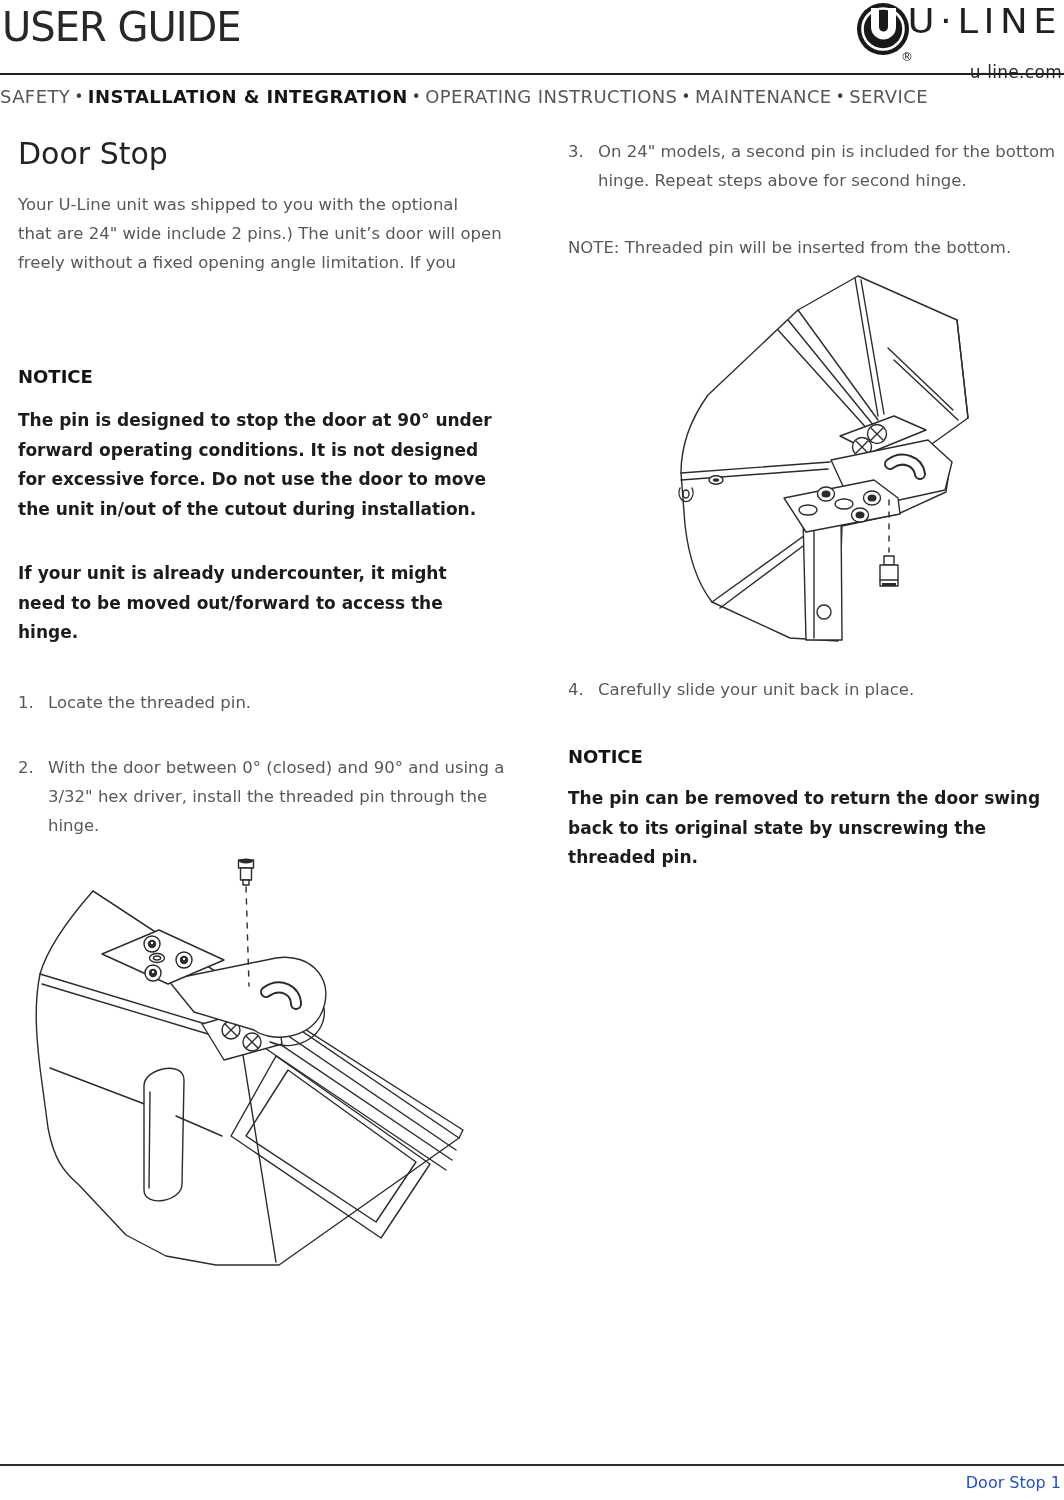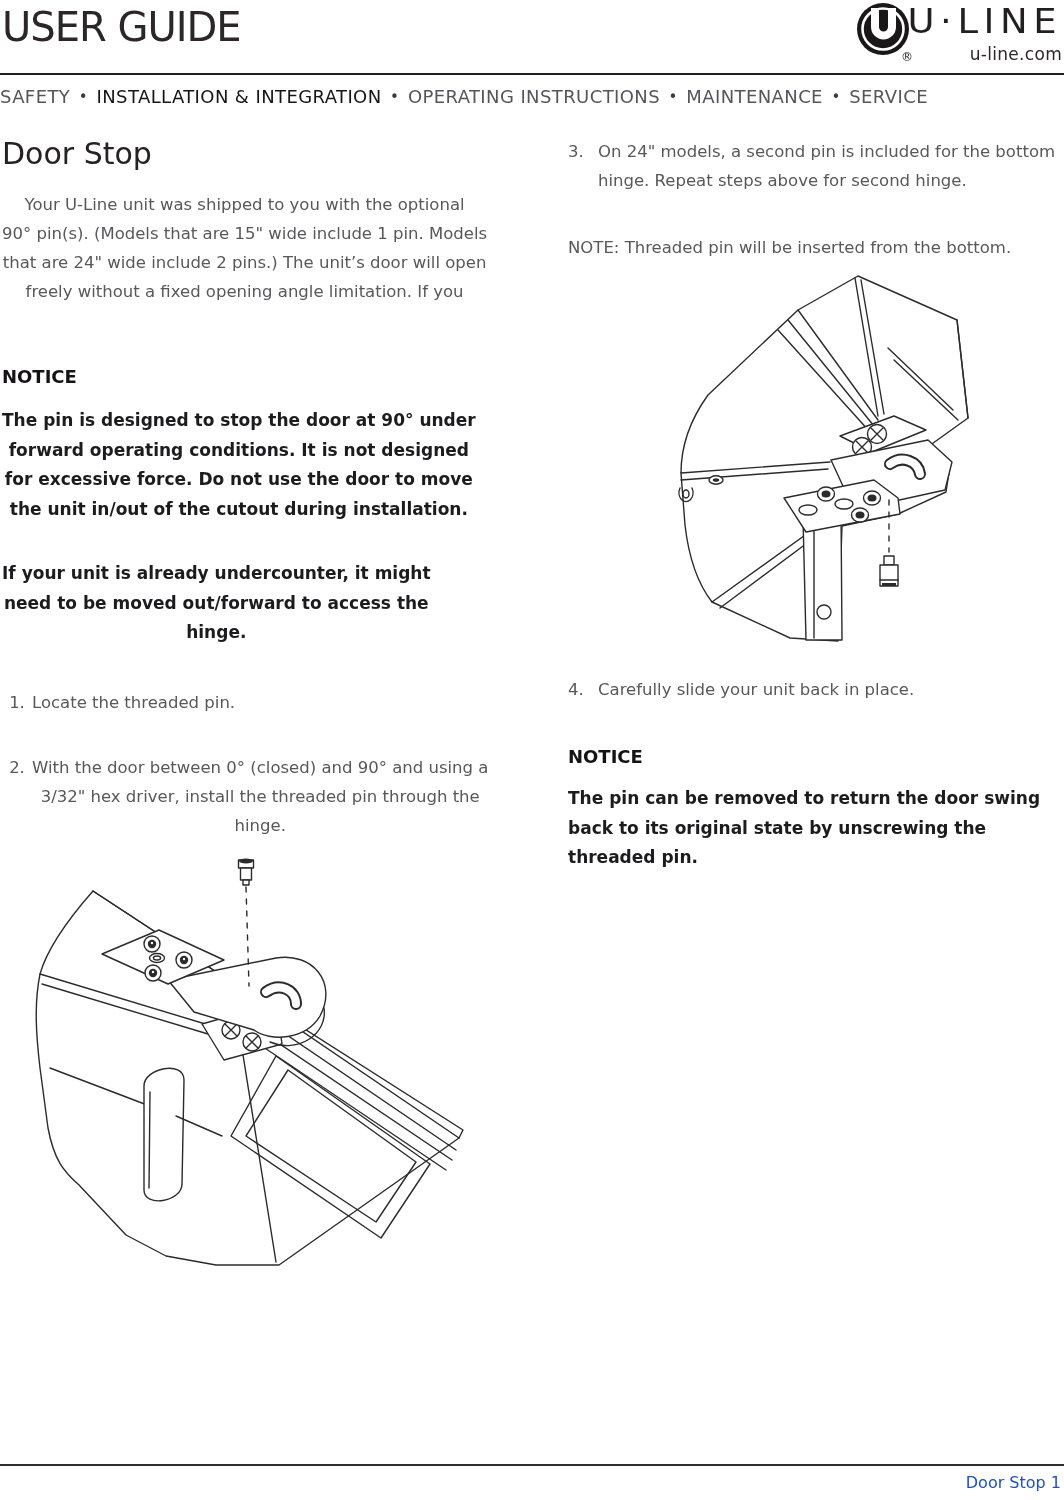--- a/index.html
+++ b/index.html
@@ -11,29 +11,29 @@
   }
   .abs { position:absolute; }
   .ln { white-space:nowrap; }
 
   
   #user-guide-title { left:2px; top:4px; font-size:40px; letter-spacing:-1px; color:#2b2728; font-weight:400; }
   #logo { right:2px; top:2px; display:flex; align-items:flex-start; }
   #logo-mark { width:58px; height:62px; margin-right:10px; }
   #logotype-wrap { text-align:right; }
   #logotype { font-size:33px; letter-spacing:5px; color:#231f20; transform:scaleX(1.12); transform-origin:right top; line-height:40px; }
-  #website { font-size:17px; color:#2b2728; margin-top:2px; letter-spacing:0.3px; }
+  #website { font-size:17px; color:#2b2728; margin-top:20px; letter-spacing:0.3px; }
   #header-rule { left:0; top:73px; width:1064px; height:2px; background:#231f20; }
 
   #breadcrumb { left:0; top:86px; width:928px; display:flex; justify-content:space-between; align-items:center; font-size:18px; color:#55555a; letter-spacing:0.4px; }
-  #breadcrumb .crumb-bold { font-weight:400; color:#171415; }
+  #breadcrumb .crumb-bold { font-weight:700; color:#171415; }
   #breadcrumb .dot { font-size:15px; color:#3c3c40; }
 
   
-  .col-left { left:2px;text-align:center; }
+  .col-left { left:18px; }
   .col-right { left:568px; }
   h2.page-title { font-size:30px; font-weight:400; color:#262223; }
   .body-txt { font-size:16.5px; line-height:29px; color:#58585b; }
   .bold-txt { font-size:17px; line-height:29.5px; font-weight:700; color:#1c1b1d; }
   .notice-h { font-size:18px; font-weight:700; color:#141214; }
   .step { display:flex; }
   .step .num { width:30px; flex:0 0 30px; }
 
   #footer-rule { left:0; top:1464px; width:1064px; height:1.5px; background:#2e2e31; }
   #page-label { right:3px; top:1473px; font-size:16px; color:#1d4ed8; }
@@ -72,21 +72,20 @@
   <span class="dot">•</span>
   <span class="crumb">MAINTENANCE</span>
   <span class="dot">•</span>
   <span class="crumb">SERVICE</span>
 </div>
 
 <h2 class="abs col-left page-title" style="top:136px;">Door Stop</h2>
 
 <div class="abs col-left body-txt" style="top:190px;">
   <div class="ln">Your U-Line unit was shipped to you with the optional</div>
-  <div class="ln">90° pin(s). (Models that are 15" wide include 1 pin. Models</div>
   <div class="ln">that are 24" wide include 2 pins.) The unit’s door will open</div>
   <div class="ln">freely without a fixed opening angle limitation. If you</div>
 </div>
 
 <div class="abs col-left notice-h" style="top:366px;">NOTICE</div>
 
 <div class="abs col-left bold-txt" style="top:406px;">
   <div class="ln">The pin is designed to stop the door at 90° under</div>
   <div class="ln">forward operating conditions. It is not designed</div>
   <div class="ln">for excessive force. Do not use the door to move</div>

